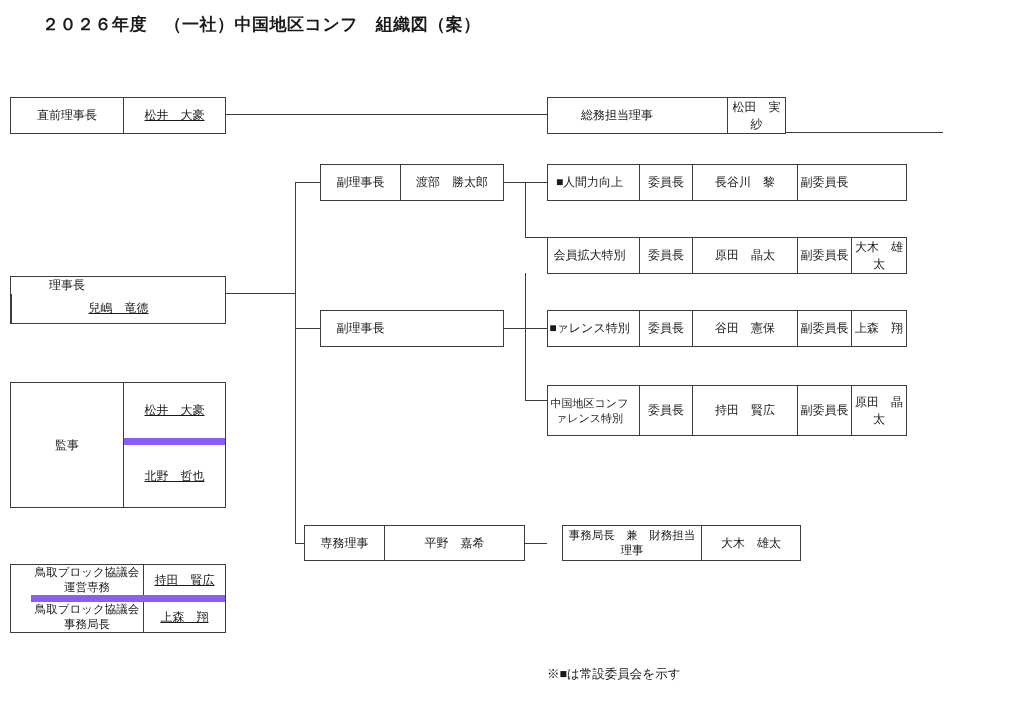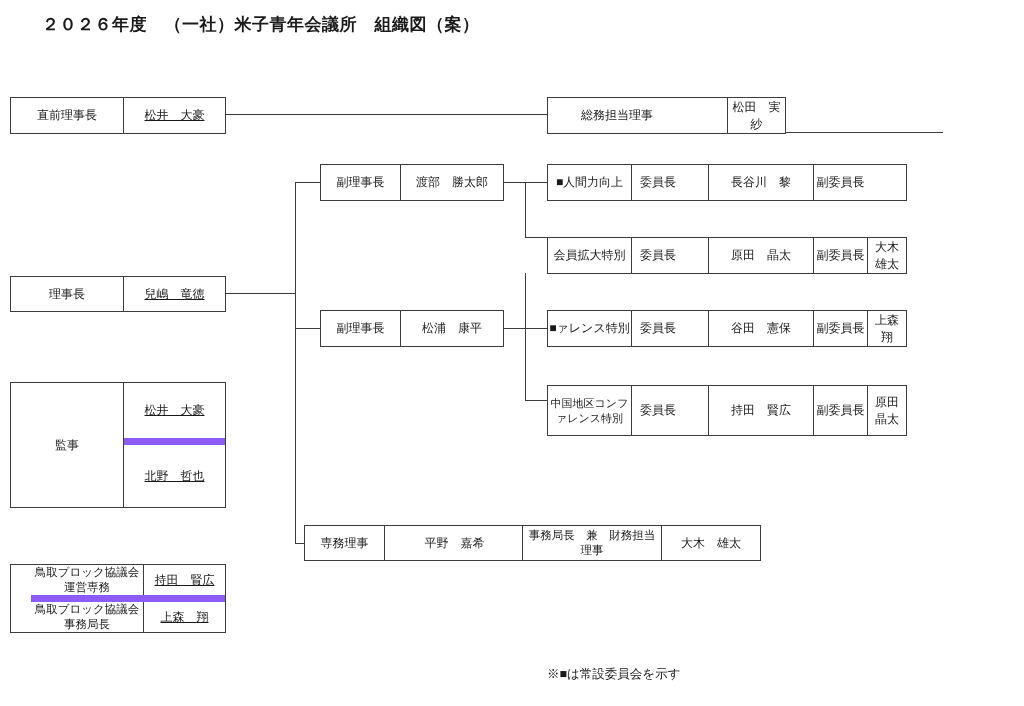--- a/index.html
+++ b/index.html
@@ -25,60 +25,60 @@
   .col .cell + .cell, .row + .row{border-left:none;border-top:7px solid #8b5cf6;}
   .row{display:flex;box-sizing:border-box;margin-left:20px;}
   .pre{white-space:pre-line;line-height:1.3;}
   .sm{font-size:11.5px;}
   .xs{font-size:11px;}
   .line{position:absolute;background:#3c3c3c;}
   .footnote{position:absolute;left:547px;top:666px;font-size:12.5px;white-space:nowrap;}
 
   
   .b-chokuzen{left:10px;top:97px;width:216px;height:37px;}
-  .b-rijicho{left:10px;top:276px;width:216px;height:36px;}
+  .b-rijicho{left:10px;top:276px;width:216px;height:48px;flex-direction:column;}
   .b-kanji{left:10px;top:382px;width:216px;height:126px;}
   .b-tottori{left:10px;top:564px;width:216px;height:69px;flex-direction:column;}
   .lc1{width:112px;flex:none;}
   .lc2{flex:1;text-decoration:underline;}
   
   .b-fuku1{left:320px;top:164px;width:184px;height:37px;}
   .b-fuku2{left:320px;top:310px;width:184px;height:37px;}
   .b-senmu{left:304px;top:525px;width:221px;height:36px;}
   .mc1{width:79px;flex:none;}
   .mc2{flex:1;}
   
   .b-somu{left:547px;top:97px;width:239px;height:37px;gap:41px;}
-  .b-jimu{left:522px;top:525px;width:239px;height:36px;}
+  .b-jimu{left:562px;top:525px;width:239px;height:36px;}
   .rc1{width:138px;flex:none;}
   .rc2{flex:1;}
   
   .committee{left:547px;width:360px;}
   .c-r1{top:164px;height:37px;}
   .c-r2{top:237px;height:37px;}
   .c-r3{top:310px;height:37px;}
   .c-r4{top:385px;height:51px;justify-content:center;}
   .cc-name{width:83px;flex:none;}
-  .cc-chairlbl{width:53px;flex:none;}
-  .cc-chair{width:105px;flex:none;margin-left:24px;}
+  .cc-chairlbl{width:53px;flex:none;margin-left:8px;}
+  .cc-chair{width:105px;flex:none;}
   .cc-vicelbl{width:54px;flex:none;}
   .cc-vice{flex:1;}
   
   .kanji-r1{height:55px;flex:none;}
   .kanji-r2{flex:1;}
   
   .tot-row{flex:1;}
   .tot-row .cell{height:100%;}
 </style>
 </head>
 <body>
 
 <div id="canvas">
 
-  <div class="title">２０２６年度　（一社）米子青年会議所　組織図（案）</div>
+  <div class="title">２０２６年度　（一社）中国地区コンフ　組織図（案）</div>
 
   <div class="line" style="left:226px;top:114px;width:321px;height:1px"></div>
   <div class="line" style="left:785px;top:132px;width:158px;height:1px"></div>
   <div class="line" style="left:226px;top:293px;width:69px;height:1px"></div>
   <div class="line" style="left:295px;top:182px;width:1px;height:362px"></div>
   <div class="line" style="left:296px;top:182px;width:24px;height:1px"></div>
   <div class="line" style="left:296px;top:328px;width:24px;height:1px"></div>
   <div class="line" style="left:296px;top:543px;width:24px;height:1px"></div>
   <div class="line" style="left:504px;top:182px;width:43px;height:1px"></div>
   <div class="line" style="left:525px;top:182px;width:1px;height:56px"></div>
@@ -103,21 +103,20 @@
     <div class="cell lc2">兒嶋　竜徳</div>
   </div>
 
   <div class="box b-fuku1">
     <div class="cell mc1">副理事長</div>
     <div class="cell mc2">渡部　勝太郎</div>
   </div>
 
   <div class="box b-fuku2">
     <div class="cell mc1">副理事長</div>
-    <div class="cell mc2">松浦　康平</div>
   </div>
 
   <div class="box b-senmu">
     <div class="cell mc1">専務理事</div>
     <div class="cell mc2">平野　嘉希</div>
   </div>
 
   <div class="box b-kanji">
     <div class="cell lc1">監事</div>
     <div class="col lc2">

